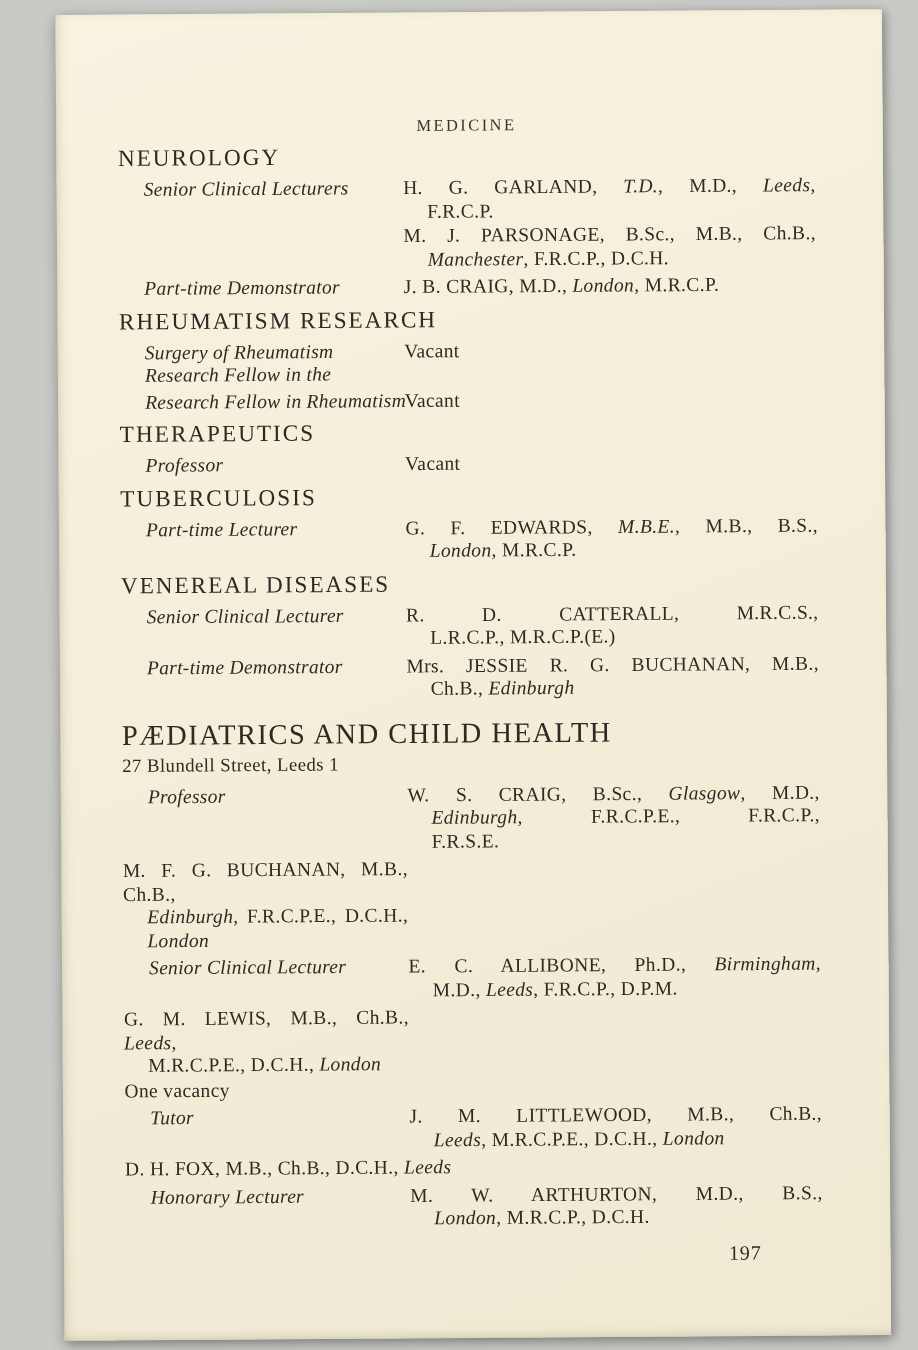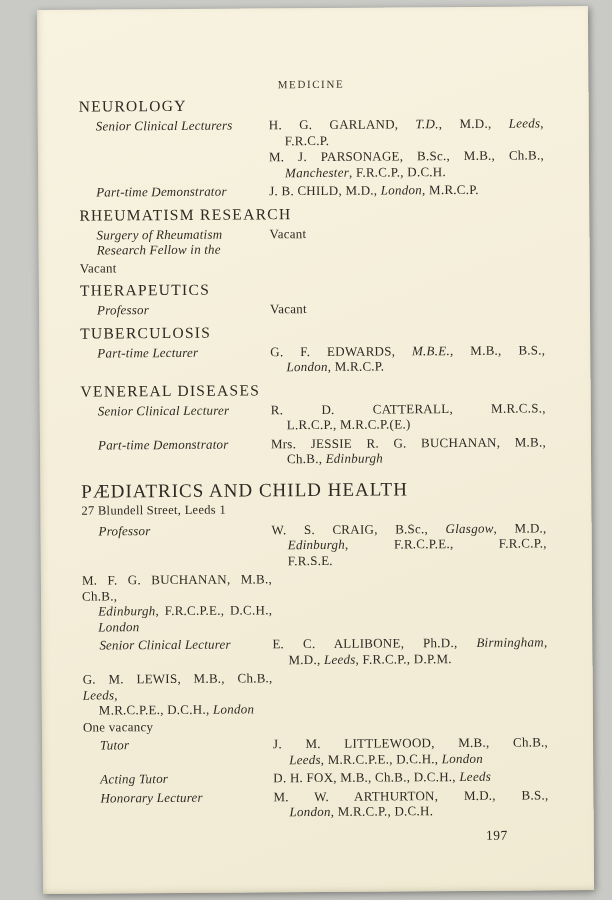--- a/index.html
+++ b/index.html
@@ -118,39 +118,42 @@
                   <div class="nline cont"><span class="it">Manchester</span><span>, F.R.C.P., D.C.H.</span></div>
                 </div>
               </div>
             </div>
             <div class="entry">
               <div class="pos">
                 <div class="posline">Part-time Demonstrator</div>
               </div>
               <div class="names">
                 <div class="person">
-                  <div class="nline"><span>J. B. CHILD, M.D., </span><span class="it">London</span><span>, M.R.C.P.</span></div>
+                  <div class="nline"><span>J. B. CRAIG, M.D., </span><span class="it">London</span><span>, M.R.C.P.</span></div>
                 </div>
               </div>
             </div>
           </div>
           <div class="section">
             <div class="stitle">RHEUMATISM RESEARCH</div>
             <div class="entry">
               <div class="pos">
                 <div class="posline">Surgery of Rheumatism</div>
                 <div class="posline">Research Fellow in the</div>
               </div>
               <div class="names">
                 <div class="person">
                   <div class="nline"><span>Vacant</span></div>
                 </div>
               </div>
             </div>
             <div class="entry">
+              <div class="pos">
+                <div class="posline">Research Fellow in Rheumatism</div>
+              </div>
               <div class="names">
                 <div class="person">
                   <div class="nline"><span>Vacant</span></div>
                 </div>
               </div>
             </div>
           </div>
           <div class="section">
             <div class="stitle">THERAPEUTICS</div>
             <div class="entry">
@@ -254,23 +257,20 @@
                 <div class="posline">Tutor</div>
               </div>
               <div class="names">
                 <div class="person">
                   <div class="nline fill"><span>J. M. LITTLEWOOD, M.B., Ch.B.,</span></div>
                   <div class="nline cont"><span class="it">Leeds</span><span>, M.R.C.P.E., D.C.H., </span><span class="it">London</span></div>
                 </div>
               </div>
             </div>
             <div class="entry">
-              <div class="pos">
-                <div class="posline">Acting Tutor</div>
-              </div>
               <div class="names">
                 <div class="person">
                   <div class="nline"><span>D. H. FOX, M.B., Ch.B., D.C.H., </span><span class="it">Leeds</span></div>
                 </div>
               </div>
             </div>
             <div class="entry">
               <div class="pos">
                 <div class="posline">Honorary Lecturer</div>
               </div>

